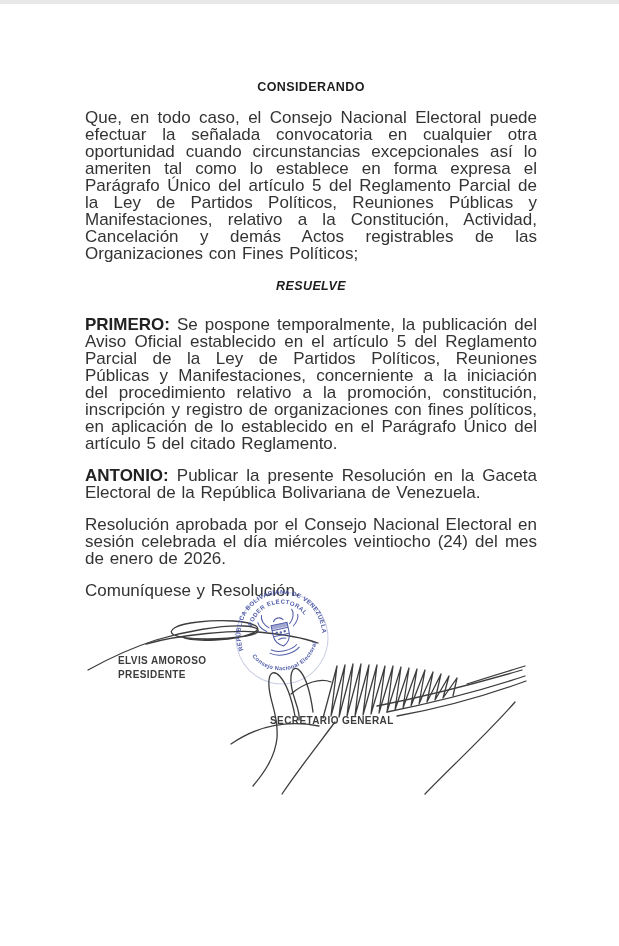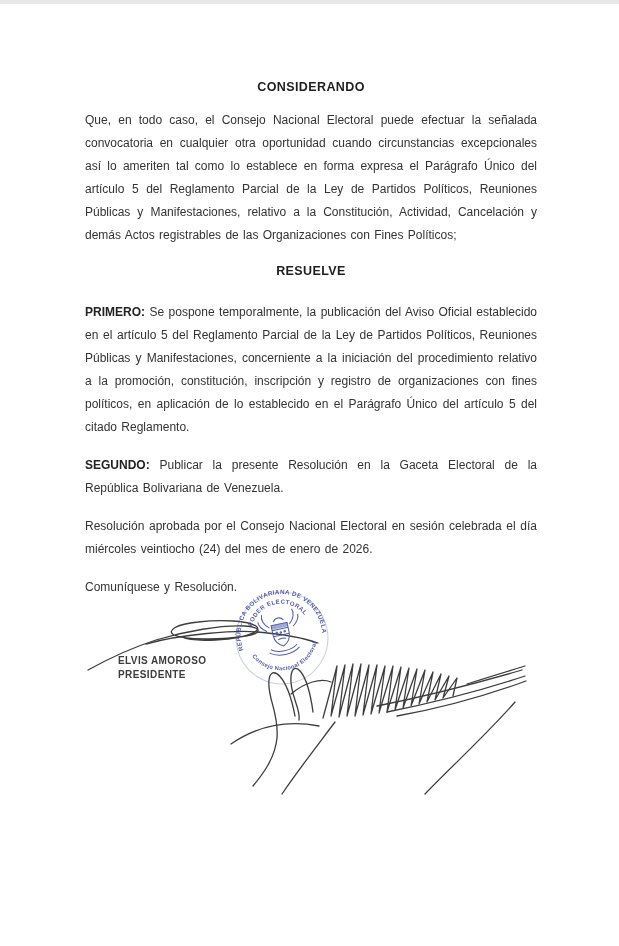--- a/index.html
+++ b/index.html
@@ -12,23 +12,23 @@
     color:#333333;
     overflow:hidden;
     box-sizing:border-box;
     padding:76px 82px 0 85px;
   }
   .heading{
     font-size:12.5px;font-weight:700;letter-spacing:.4px;
     text-align:center;color:#1e1e1e;
     margin:0 0 15px 0;
   }
-  .heading.resuelve{margin:17px 0 23px 0;}
+  .heading.resuelve{margin:17px 0 23px 0;font-style:italic;}
   p.body{
-    font-size:12px;line-height:23px;
+    font-size:17px;line-height:17px;
     text-align:justify;
     margin:0 0 15px 0;
     color:#333333;
     word-spacing:1px;
   }
   p.body .b{font-weight:700;color:#222;}
   .sig-layer{position:absolute;left:0;top:0;width:619px;height:946px;pointer-events:none;}
   .scribble{position:absolute;}
   .scribble path{fill:none;stroke:#3d3d3d;stroke-width:1.3;stroke-linecap:round;stroke-linejoin:round;}
   .sig-name{
@@ -51,21 +51,21 @@
 <div class="page">
 
   <h2 class="heading">CONSIDERANDO</h2>
 
   <p class="body">Que, en todo caso, el Consejo Nacional Electoral puede efectuar la señalada convocatoria en cualquier otra oportunidad cuando circunstancias excepcionales así lo ameriten tal como lo establece en forma expresa el Parágrafo Único del artículo 5 del Reglamento Parcial de la Ley de Partidos Políticos, Reuniones Públicas y Manifestaciones, relativo a la Constitución, Actividad, Cancelación y demás Actos registrables de las Organizaciones con Fines Políticos;</p>
 
   <h2 class="heading resuelve">RESUELVE</h2>
 
   <p class="body"><span class="b">PRIMERO:</span><span> Se pospone temporalmente, la publicación del Aviso Oficial establecido en el artículo 5 del Reglamento Parcial de la Ley de Partidos Políticos, Reuniones Públicas y Manifestaciones, concerniente a la iniciación del procedimiento relativo a la promoción, constitución, inscripción y registro de organizaciones con fines políticos, en aplicación de lo establecido en el Parágrafo Único del artículo 5 del citado Reglamento.</span></p>
 
-  <p class="body"><span class="b">SEGUNDO:</span><span> Publicar la presente Resolución en la Gaceta Electoral de la República Bolivariana de Venezuela.</span></p>
+  <p class="body"><span class="b">ANTONIO:</span><span> Publicar la presente Resolución en la Gaceta Electoral de la República Bolivariana de Venezuela.</span></p>
 
   <p class="body">Resolución aprobada por el Consejo Nacional Electoral en sesión celebrada el día miércoles veintiocho (24) del mes de enero de 2026.</p>
 
   <p class="body">Comuníquese y Resolución.</p>
 
   <div class="sig-layer">
 
     <svg class="scribble" style="left:86px;top:606px;width:235px;height:64px;" viewBox="0 0 235 64" aria-hidden="true">
       <path d="M2,60 C20,50 45,38 70,30 C100,21 135,15 158,16 C175,17 178,23 160,26 C135,30 100,30 88,25 C80,21 90,14 112,12 C138,9 162,11 170,16 C176,20 166,26 142,29 C120,31 102,30 96,27"></path>
       <path d="M60,34 C95,24 150,20 172,22 C195,24 218,28 232,33"></path>
@@ -113,16 +113,17 @@
       <path d="M96,64 L110,12 L104,62 L118,11 L112,63 L126,10 L120,62 L134,10 L128,62 L142,11 L136,61 L150,11 L144,60 L158,12 L152,59 L166,12 L160,58 L174,13 L168,56 L182,14 L176,54 L190,15 L184,52 L198,16 L192,50 L206,18 L200,48 L214,20 L208,46 L222,22 L216,44 L230,24 L226,42"></path>
       <path d="M150,52 C190,44 240,32 295,16"></path>
       <path d="M160,58 C200,50 250,38 298,22"></path>
       <path d="M170,62 C215,54 258,42 299,27"></path>
       <path d="M240,30 C265,22 285,16 298,12"></path>
       <path d="M55,140 C72,115 90,92 108,68"></path>
       <path d="M198,140 C225,112 262,78 288,48"></path>
     </svg>
 
     <div class="sig-name" style="left:270px;top:710px;width:230px;">
+      <div>SECRETARIO GENERAL</div>
     </div>
 
   </div>
 </div>
 
 </body></html>

